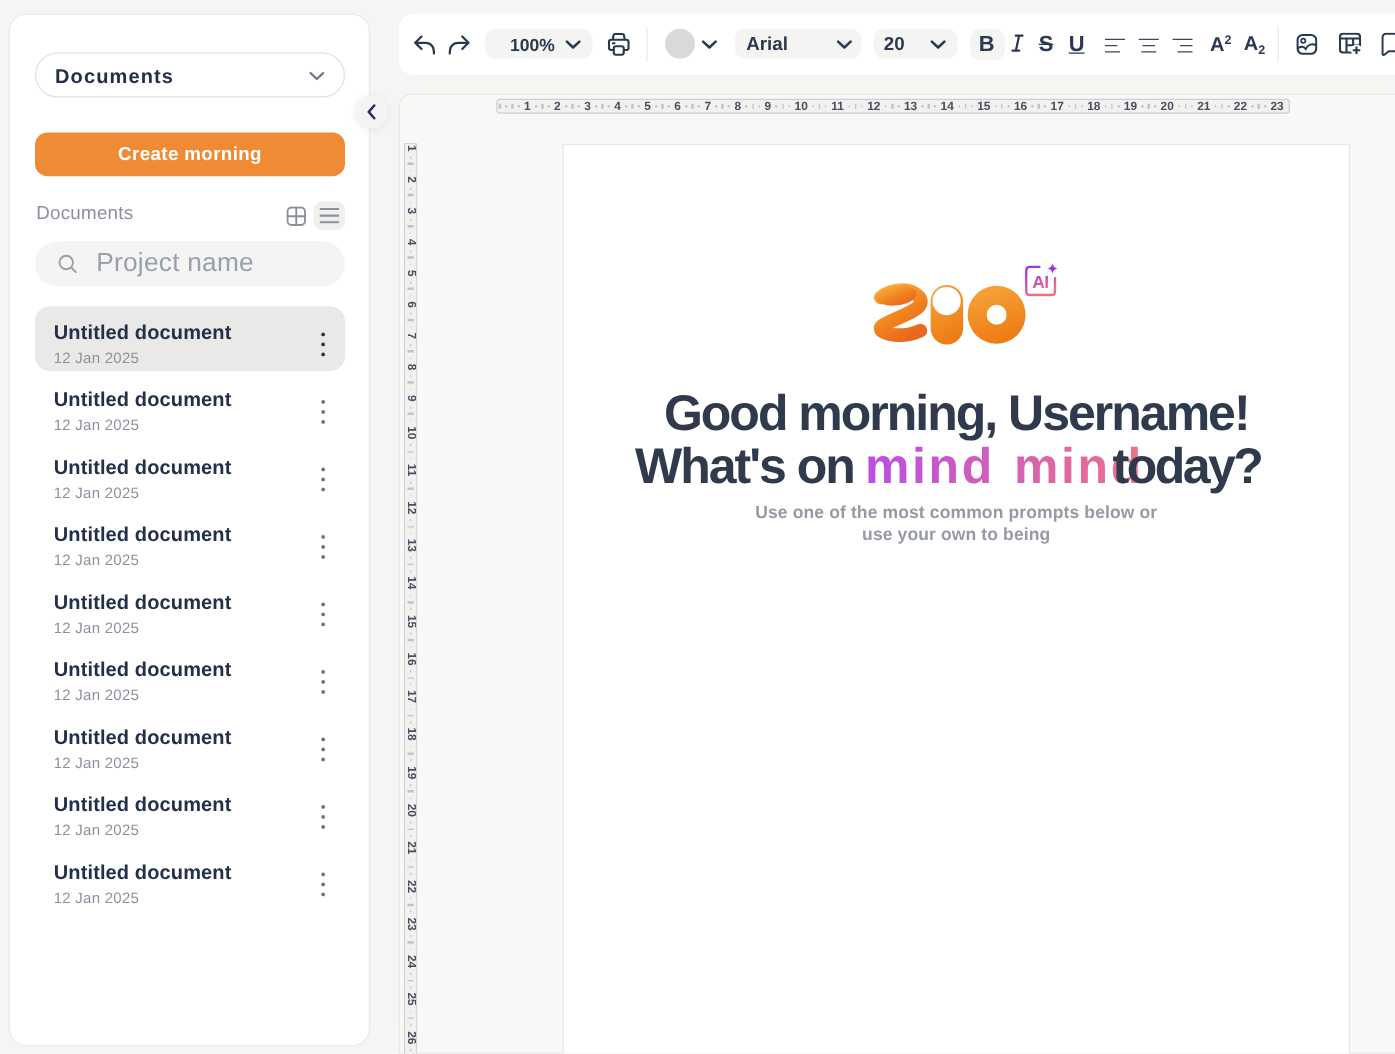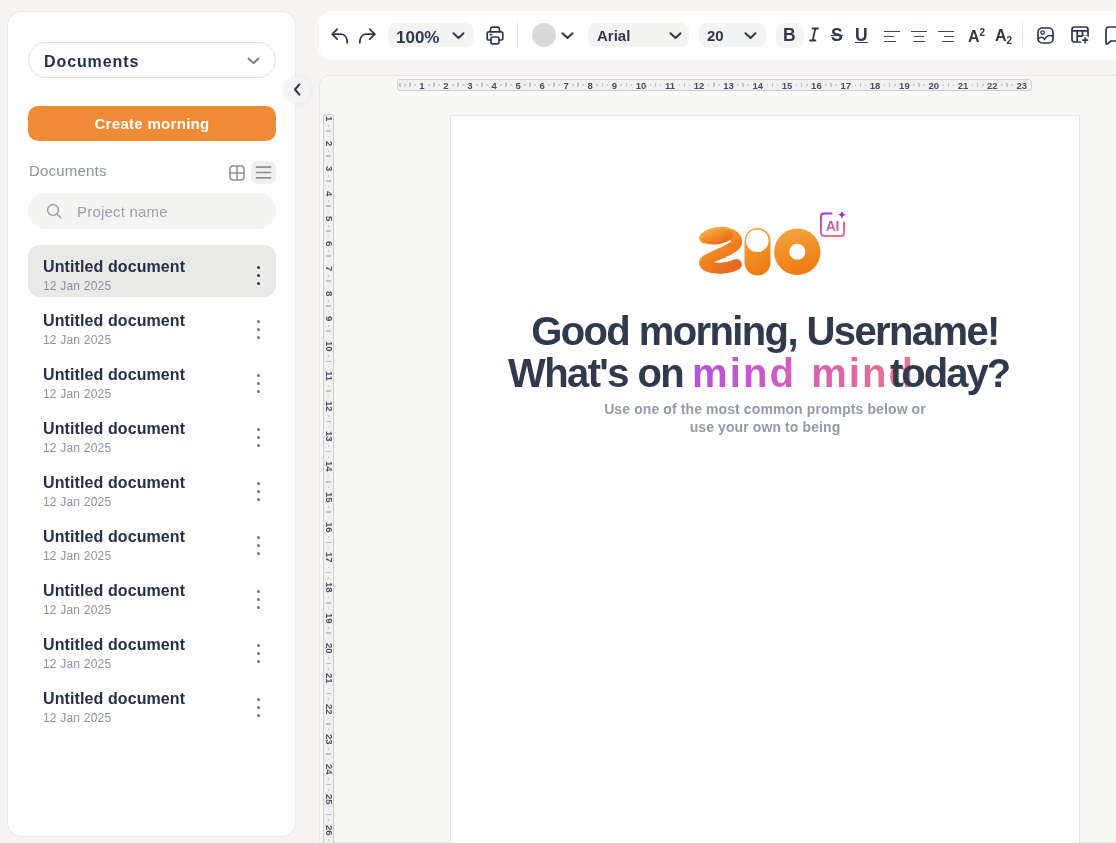--- a/index.html
+++ b/index.html
@@ -17,21 +17,21 @@
   #createbtn { left:28px; top:106px; width:248px; height:35px; background:#ef8b35; border-radius:10px;
                display:flex; align-items:center; justify-content:center;
                color:#fff; font-size:15px; font-weight:700; letter-spacing:.3px; }
   #doclabel { left:29px; top:162px; font-size:15px; font-weight:500; color:#8b919c; letter-spacing:.2px; }
   #gridicon { left:229px; top:165px; }
   #listbtn  { left:251px; top:161px; width:25px; height:23px; background:#efefee; border-radius:7px;
               display:flex; align-items:center; justify-content:center; }
   #searchbox { left:28px; top:193px; width:248px; height:36px; background:#f4f4f3; border-radius:18px;
                display:flex; align-items:center; }
   #searchbox svg { margin-left:18px; }
-  #searchbox .ph { margin-left:15px; font-size:15px; font-weight:500; color:#9aa0ab; letter-spacing:.2px; }
+  #searchbox .ph { margin-left:15px; font-size:21px; font-weight:500; color:#9aa0ab; letter-spacing:.2px; }
   #doclist { left:28px; top:245px; width:248px; }
   .docitem { position:relative; width:248px; height:52px; border-radius:12px; margin-bottom:2px;
              padding:12px 0 0 15px; }
   .docitem.active { background:#e9e9e7; }
   .docitem .t { font-size:16px; font-weight:700; color:#22304a; line-height:19px; letter-spacing:.1px; }
   .docitem .d { font-size:12px; font-weight:500; color:#8b919c; margin-top:3px; letter-spacing:.2px; }
   .kebab { position:absolute; right:16px; top:21px; display:flex; flex-direction:column; gap:4.5px; }
   .kebab i { width:3.4px; height:3.4px; border-radius:50%; background:#6a7280; }
   .docitem.active .kebab i { background:#26334d; }
   #collapse { left:284px; top:76px; width:27px; height:27px; background:#f4f4f4; border-radius:50%;
@@ -192,21 +192,21 @@
 <div class="abs" id="toolbar">
     <svg class="abs" style="left:11px;top:16px;" width="19" height="18" viewBox="0 0 19 18" fill="none">
       <path d="M7.2 2.2 L2.2 7.2 L7.2 12.2" stroke="#2b3950" stroke-width="1.8" stroke-linecap="round" stroke-linejoin="round"></path>
       <path d="M2.6 7.2 H10.5 C14 7.2 16.6 9.8 17 13.2 L17.2 15.8" stroke="#2b3950" stroke-width="1.8" stroke-linecap="round"></path>
     </svg>
     <svg class="abs" style="left:39px;top:16px;transform:scaleX(-1);" width="19" height="18" viewBox="0 0 19 18" fill="none">
       <path d="M7.2 2.2 L2.2 7.2 L7.2 12.2" stroke="#2b3950" stroke-width="1.8" stroke-linecap="round" stroke-linejoin="round"></path>
       <path d="M2.6 7.2 H10.5 C14 7.2 16.6 9.8 17 13.2 L17.2 15.8" stroke="#2b3950" stroke-width="1.8" stroke-linecap="round"></path>
     </svg>
     <div class="pill" style="left:69px;width:86px;"></div>
-    <div class="ptxt" style="left:77px;top:17px;font-size:17px;">100%</div>
+    <div class="ptxt" style="left:89px;top:17px;font-size:14px;">100%</div>
     <svg class="abs" style="left:133px;top:21px;" width="13" height="8" viewBox="0 0 13 8" fill="none">
       <path d="M1.5 1.3 L6.5 6 L11.5 1.3" stroke="#2b3950" stroke-width="2" stroke-linecap="round" stroke-linejoin="round"></path>
     </svg>
     <svg class="abs" style="left:167px;top:15px;" width="18" height="19" viewBox="0 0 18 19" fill="none">
       <path d="M4.2 5.8 L4.8 2.2 C4.9 1.6 5.3 1.2 5.9 1.2 H12.1 C12.7 1.2 13.1 1.6 13.2 2.2 L13.8 5.8" stroke="#2b3950" stroke-width="1.7" stroke-linejoin="round"></path>
       <rect x="1.2" y="5.8" width="15.6" height="8.2" rx="1.8" stroke="#2b3950" stroke-width="1.7"></rect>
       <path d="M4.2 8.6 H5.6" stroke="#2b3950" stroke-width="1.6" stroke-linecap="round"></path>
       <rect x="5" y="11" width="8" height="6.8" rx="1.8" fill="#fff" stroke="#2b3950" stroke-width="1.7"></rect>
     </svg>
     <div class="abs" style="left:198px;top:11px;width:1px;height:27px;background:#e8e7e5;"></div>

